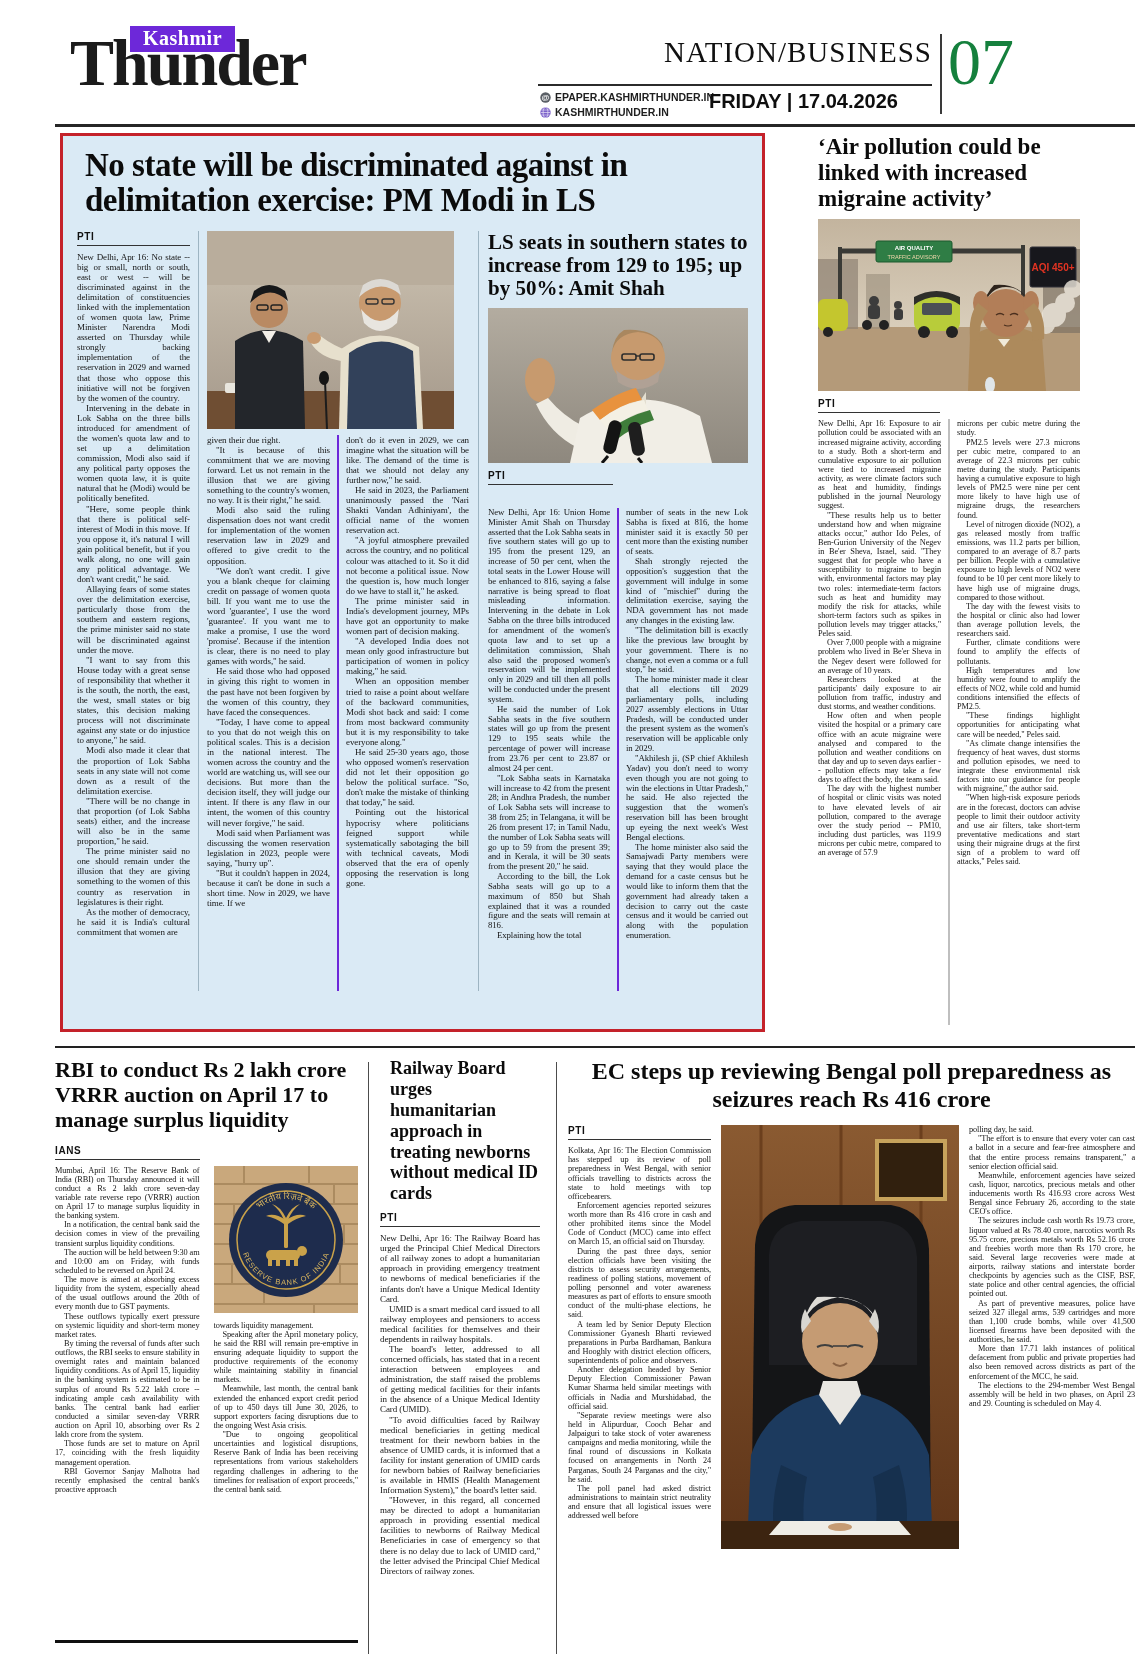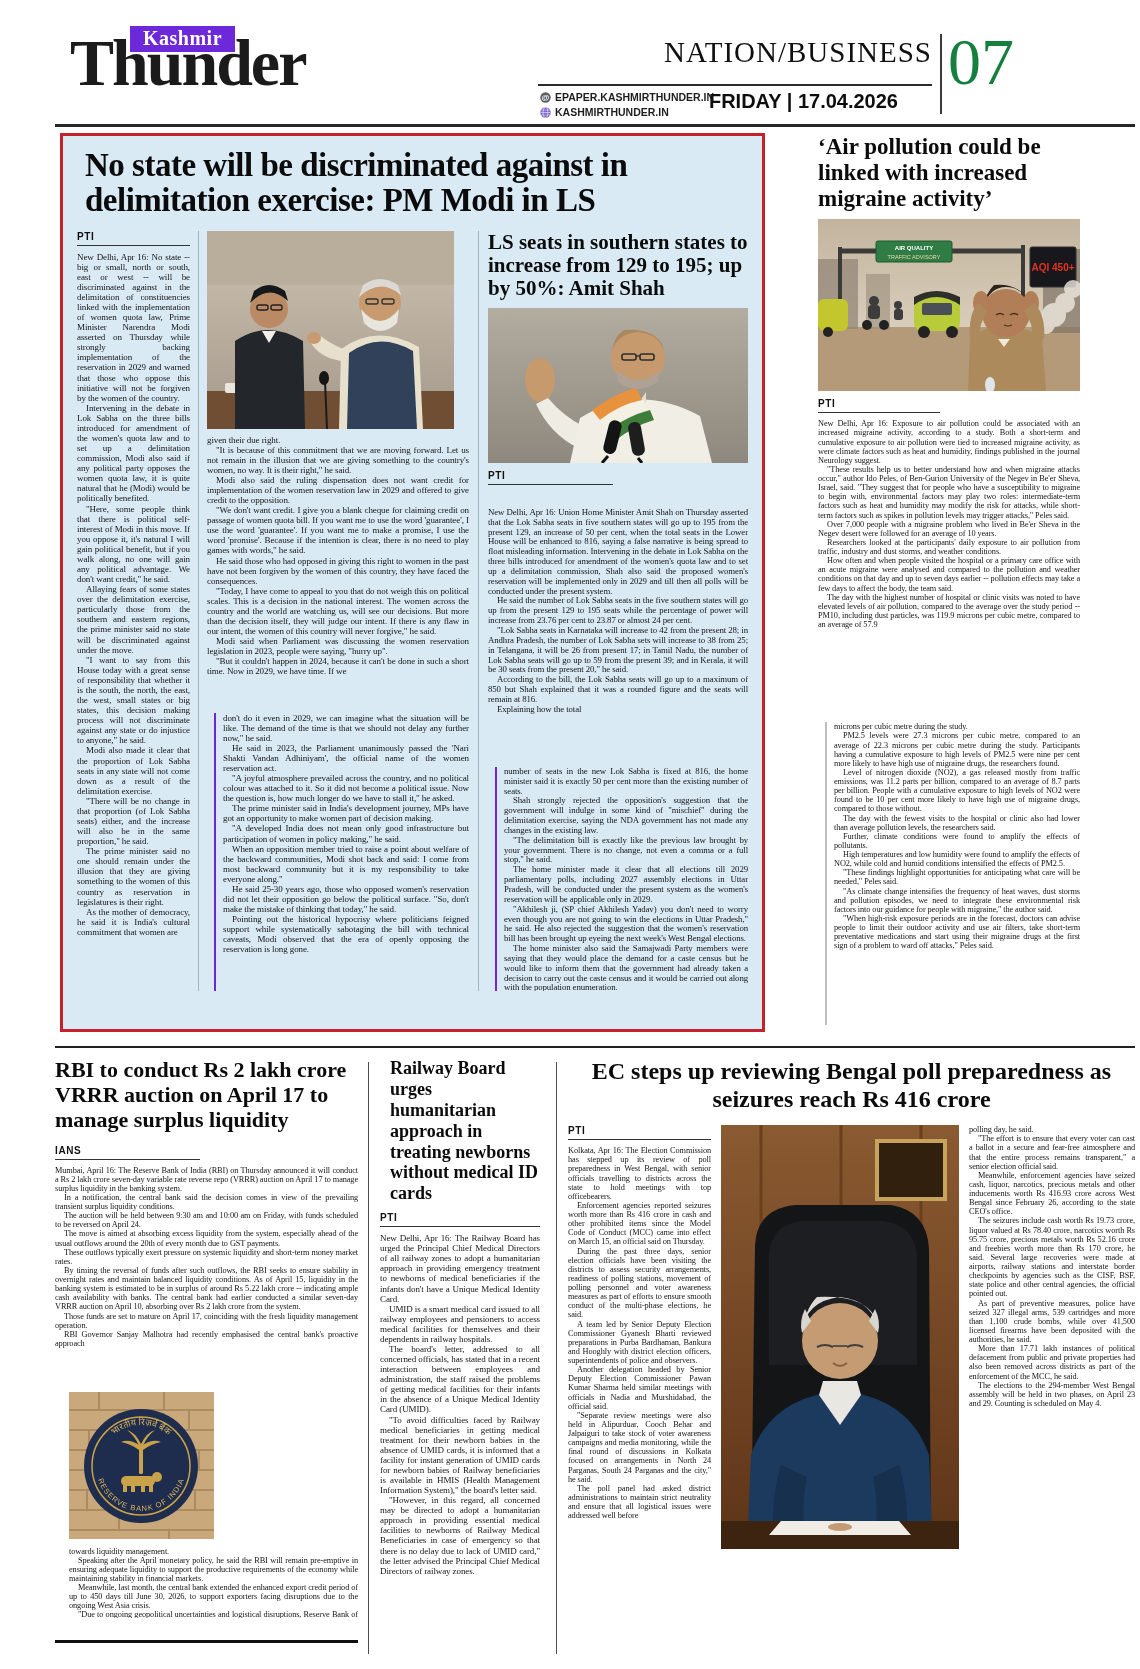--- a/index.html
+++ b/index.html
@@ -16,21 +16,21 @@
   .mast-urls .u-row { display:flex; align-items:center; gap:4px; }
   .mast-date { position:absolute; left:656px; top:90px; width:242px; text-align:right; font-family:"Liberation Sans", sans-serif; font-size:20px; font-weight:bold; color:#0e0e0e; }
   .pageno-rule { position:absolute; left:940px; top:34px; width:2px; height:80px; background:#3a3a3a; }
   .pageno { position:absolute; left:948px; top:14px; font-size:66px; color:#15803d; line-height:1.1;margin-top:12px; }
   .top-rule { position:absolute; left:55px; top:124px; width:1080px; height:2.5px; background:#262626; }
 
   
   .byline { font-family:"Liberation Sans", sans-serif; font-size:10px; font-weight:bold; letter-spacing:.6px; color:#111; border-bottom:1.5px solid #333; padding-bottom:3px; margin-bottom:6px; }
   .body p { margin:0; text-align:justify; text-indent:9px; letter-spacing:-0.1px; }
   .body p:first-child { text-indent:0; }
-  .cols { display:flex;flex-direction:column; }
+  .cols { display:flex; }
   .cols .col { flex:1; overflow:hidden; }
   .cols .col + .col { border-left:2px solid #6d28d9; margin-left:7px; padding-left:7px; }
   .cols.on-white .col + .col { border-left-color:#bfbfbf; }
   svg { display:block; }
 
   
   .lead-box { position:absolute; left:60px; top:133px; width:705px; height:899px; background:#daeaf5; border:3px solid #c4222a; padding:10px 14px; }
   .lead-box h1 { margin:2px 0 12px 8px; font-size:33px; line-height:1.07; font-weight:bold; letter-spacing:-0.5px; color:#0b0b0b; }
   .lead-content { display:flex; height:760px; overflow:hidden; }
   .lead-left { width:392px; display:flex; flex-shrink:0; }

